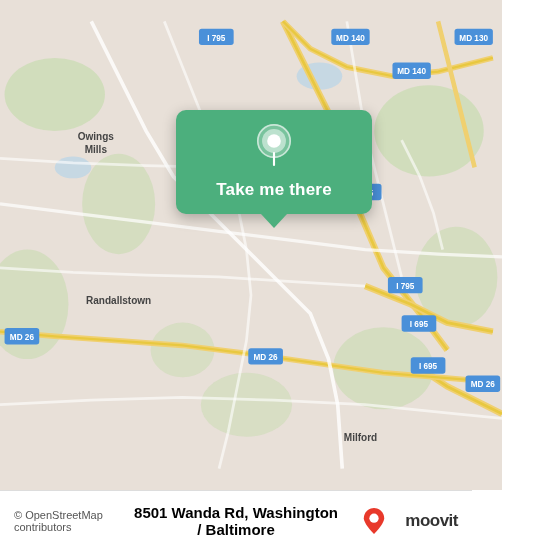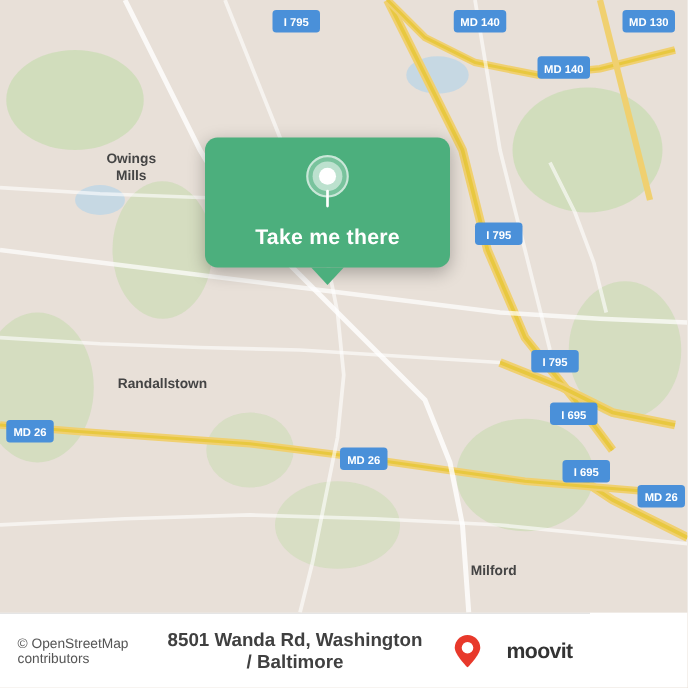--- a/index.html
+++ b/index.html
@@ -5,40 +5,40 @@
     * { margin: 0; padding: 0; box-sizing: border-box; }
     body {
       width: 550px;
       height: 550px;
       overflow: hidden;
       font-family: Arial, sans-serif;
       position: relative;
     }
 
     #map-container {
-      width: 550px;
+      width: 502px;
       height: 490px;
       position: relative;
       overflow: hidden;
       background-color: #e8e0d8;
     }
 
     
     #map-svg {
       width: 100%;
       height: 100%;
       position: absolute;
       top: 0; left: 0;
     }
 
     
     #popup-card {
       position: absolute;
       top: 110px;
-      left: 164px;
+      left: 176px;
       width: 196px;
       background: #4caf7d;
       border-radius: 10px;
       display: flex;
       flex-direction: column;
       align-items: center;
       padding: 14px 16px 14px 16px;
       box-shadow: 0 4px 14px rgba(0,0,0,0.28);
       cursor: pointer;
     }
@@ -84,21 +84,21 @@
 
     #copyright-text {
       font-size: 11px;
       color: #555;
       flex: 1;
     }
 
     #address-text {
       font-size: 15px;
       font-weight: 600;
-      color: #404040;
+      color: #000000;
       flex: 2;
       text-align: center;
     }
 
     #moovit-logo {
       display: flex;
       align-items: center;
       gap: 20px;
       flex: 1;
       justify-content: flex-end;

